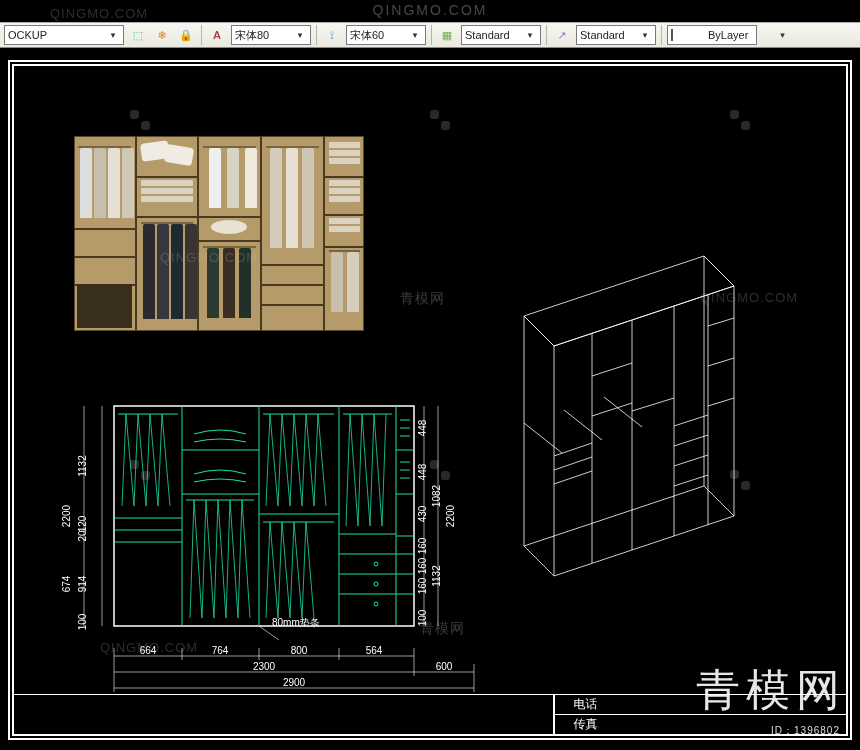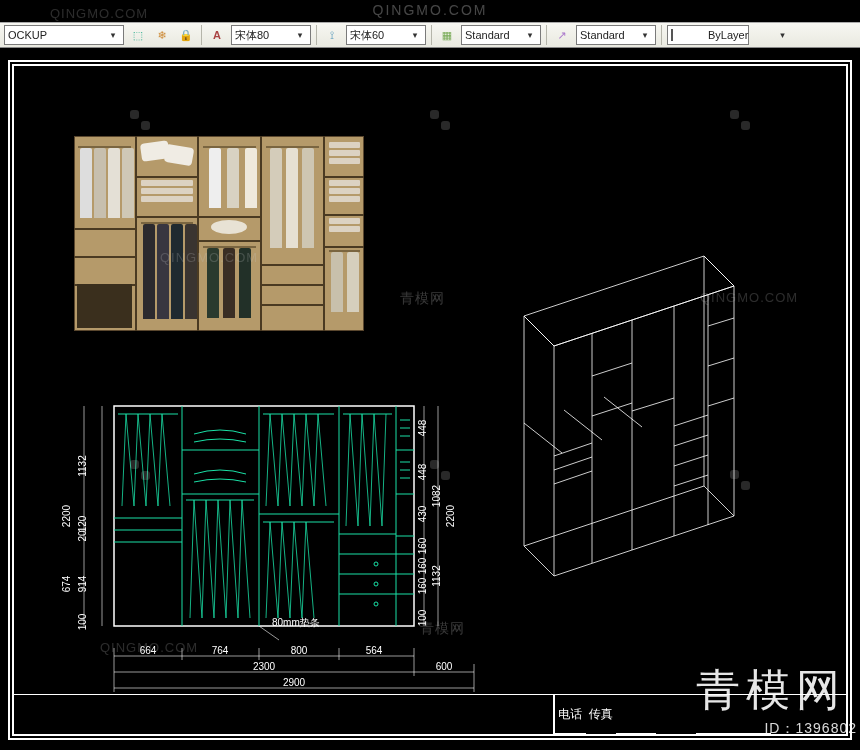--- a/index.html
+++ b/index.html
@@ -43,21 +43,21 @@
     .tool-icon {
       width: 20px; height: 20px; display: inline-flex;
       align-items: center; justify-content: center;
       border: 1px solid transparent; border-radius: 2px;
     }
     .sep { width: 1px; height: 20px; background: #b5b5aa; margin: 0 1px; }
     .bylayer-swatch {
       width: 12px; height: 12px; background: #fff;
       border: 1px solid #555; display: inline-block; margin-right: 3px;
     }
-    .tool-select.bylayer { width: 82px; gap: 32px; }
+    .tool-select.bylayer { width: 90px; gap: 32px; }
     
     .drawing-frame {
       position: absolute;
       left: 8px; right: 8px; top: 60px; bottom: 10px;
       border: 6px double #fff;
       background: #000;
     }
     
     .photo {
       position: absolute; left: 60px; top: 70px;
@@ -105,21 +105,21 @@
     
     .title-block {
       position: absolute; left: 0; right: 0; bottom: 0;
       height: 40px; border-top: 1px solid #fff;
       display: flex; color: #fff; font-size: 12px;
     }
     .tb-cell {
       border-right: 1px solid #fff; display: flex; align-items: center;
       padding: 0 6px;
     }
-    .tb-stack { display: flex; flex-direction: row; flex: 0 0 62px; }
+    .tb-stack { display: flex; flex-direction: column; flex: 0 0 62px; }
     .tb-stack > div {
       flex: 1; border-bottom: 1px solid #fff; display: flex;
       align-items: center; justify-content: center;
     }
     .tb-stack > div:last-child { border-bottom: none; }
     .tb-mid { flex: 0 0 150px; }
     .tb-right { flex: 0 0 130px; }
     .tb-fill { flex: 1; }
     
     .wm {
@@ -136,22 +136,22 @@
     }
     .wm-logo::before { left: 0; top: 0; width: 9px; height: 9px; }
     .wm-logo::after { right: 0; bottom: 0; width: 9px; height: 9px; }
     
     .brand {
       position: absolute; right: 14px; bottom: 30px;
       color: rgba(255,255,255,0.9); font-size: 44px;
       letter-spacing: 6px; font-family: "Microsoft YaHei", sans-serif;
     }
     .brand-id {
-      position: absolute; right: 3px; bottom: 12px;
-      color: rgba(255,255,255,0.85); font-size: 14px;
+      position: absolute; right: 20px; bottom: 12px;
+      color: rgba(255,255,255,0.85); font-size: 10px;
       letter-spacing: 1px;
     }
     
     .note-label {
       position: absolute; color: #fff; font-size: 10px;
     }
   </style>
 </head>
 <body>
 

